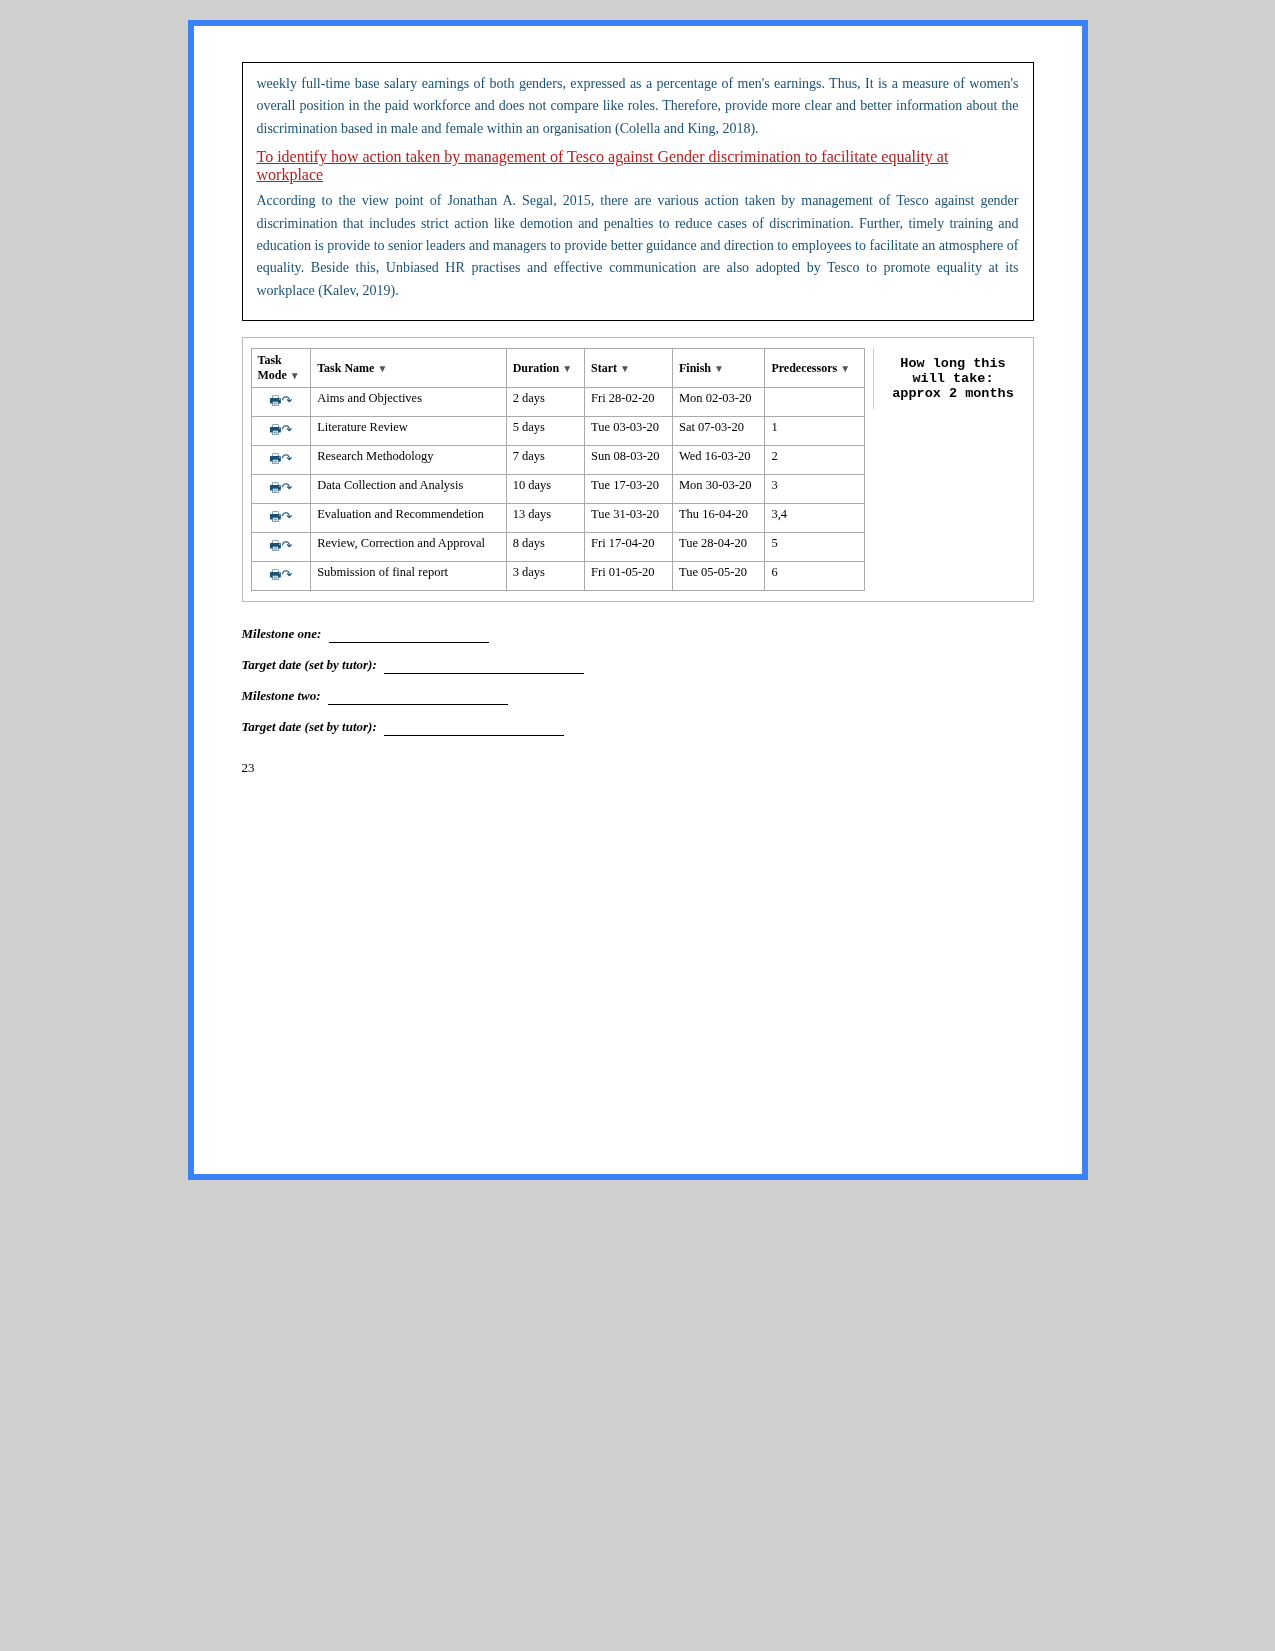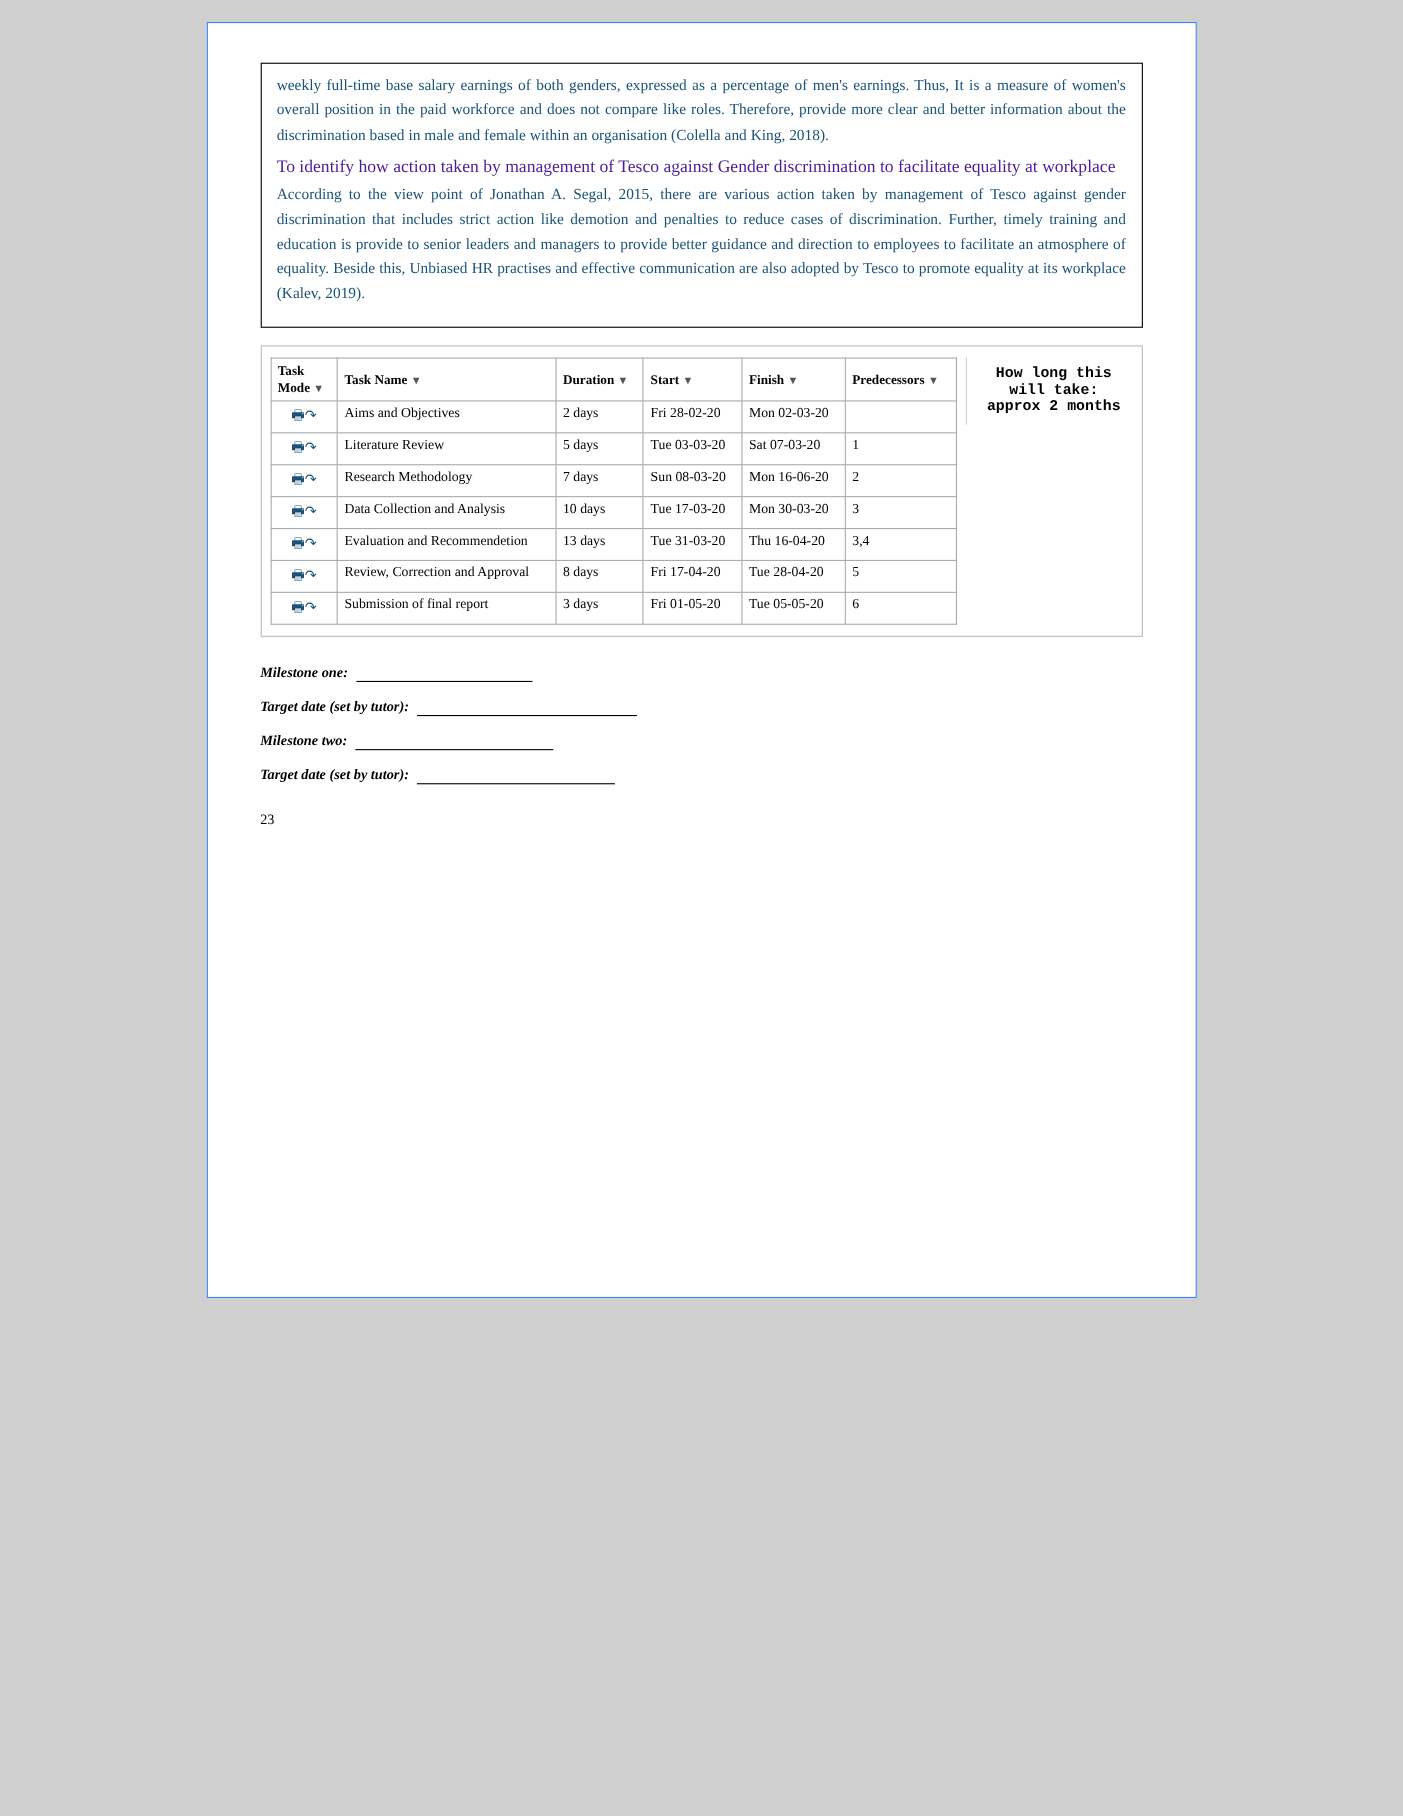--- a/index.html
+++ b/index.html
@@ -11,33 +11,34 @@
       justify-content: center;
       padding: 20px;
     }
 
     .page {
       background: #fff;
       width: 900px;
       min-height: 1160px;
       padding: 36px 48px 36px 48px;
       position: relative;
-      border: 1px solid #3b82f6;
+      border: 6px solid #3b82f6;
     }
 
     .text-block {
       font-size: 14px;
       line-height: 1.6;
       text-align: justify;
       color: #1a5276;
       margin-bottom: 8px;
     }
 
     .underline-link {
-      color: #4c1d95;
+      color: #b91c1c;
+      text-decoration: underline;
       display: block;
       margin-bottom: 6px;
     }
 
     .section-title {
       font-size: 14.5px;
       font-weight: bold;
       color: #000;
       margin-top: 14px;
       margin-bottom: 10px;
@@ -181,21 +182,21 @@
               <td>5 days</td>
               <td>Tue 03-03-20</td>
               <td>Sat 07-03-20</td>
               <td>1</td>
             </tr>
             <tr>
               <td style="text-align: center;"><span style="font-size: 13px; color: rgb(26, 82, 118); display: inline-block;">🖶↷</span></td>
               <td>Research Methodology</td>
               <td>7 days</td>
               <td>Sun 08-03-20</td>
-              <td>Mon 16-06-20</td>
+              <td>Wed 16-03-20</td>
               <td>2</td>
             </tr>
             <tr>
               <td style="text-align: center;"><span style="font-size: 13px; color: rgb(26, 82, 118); display: inline-block;">🖶↷</span></td>
               <td>Data Collection and Analysis</td>
               <td>10 days</td>
               <td>Tue 17-03-20</td>
               <td>Mon 30-03-20</td>
               <td>3</td>
             </tr>

